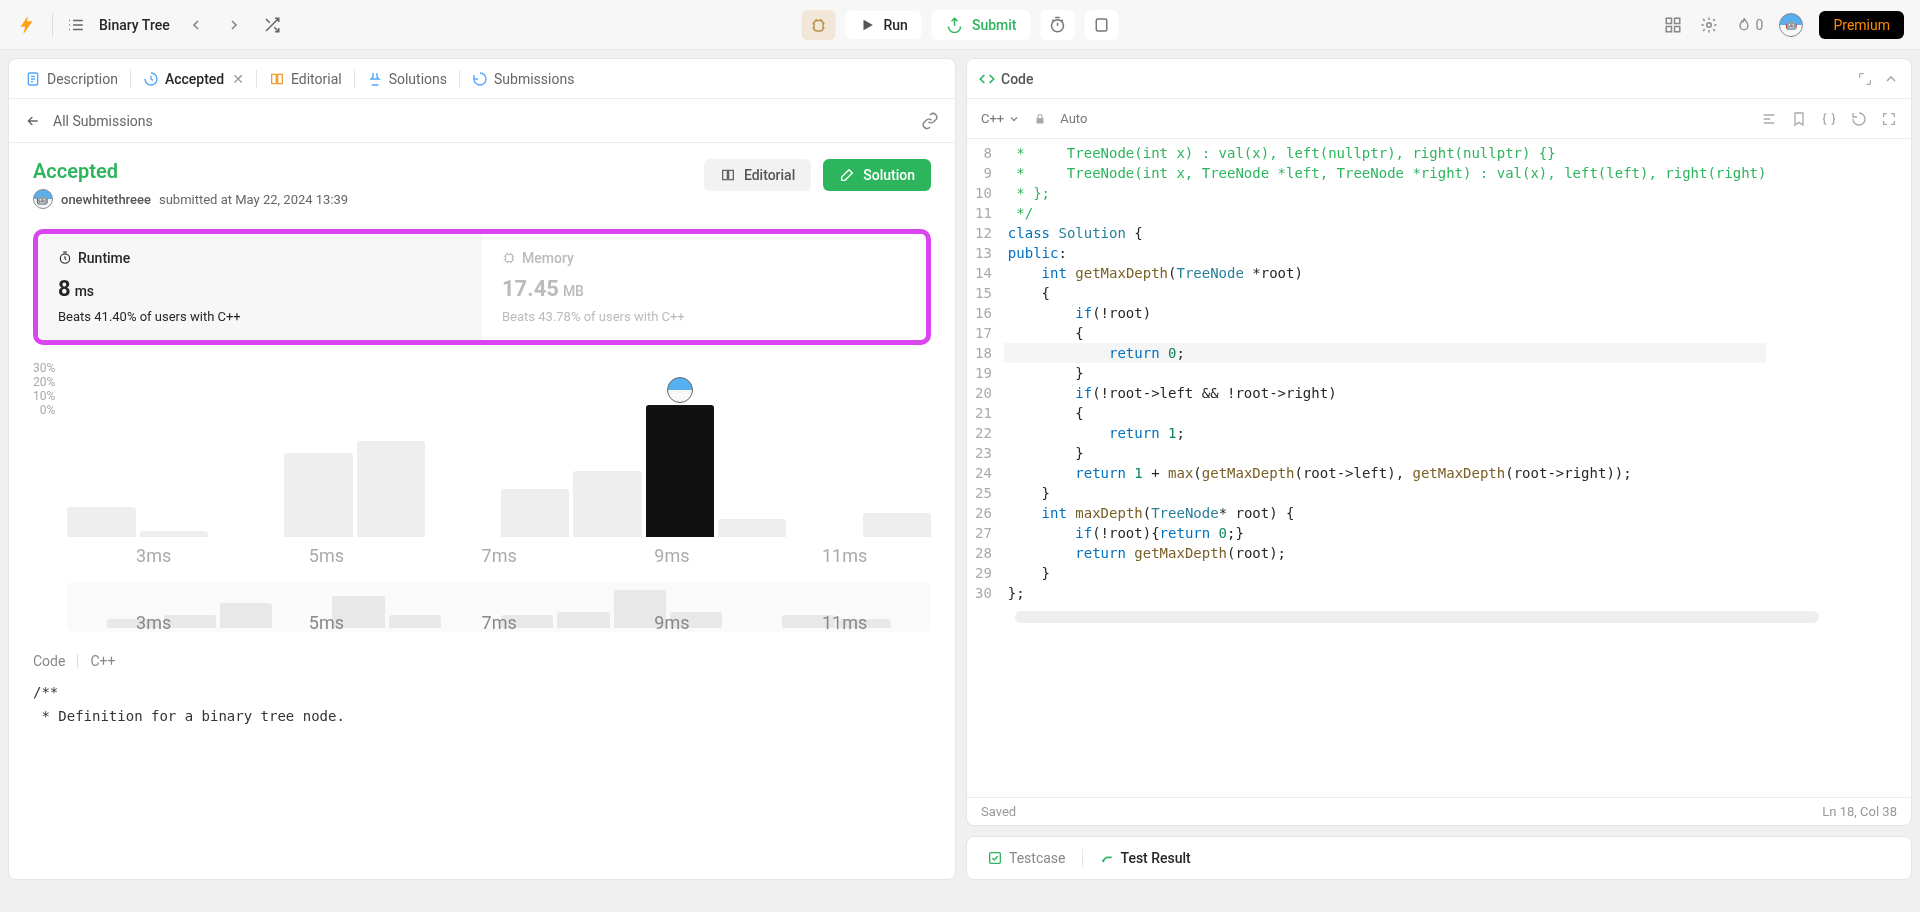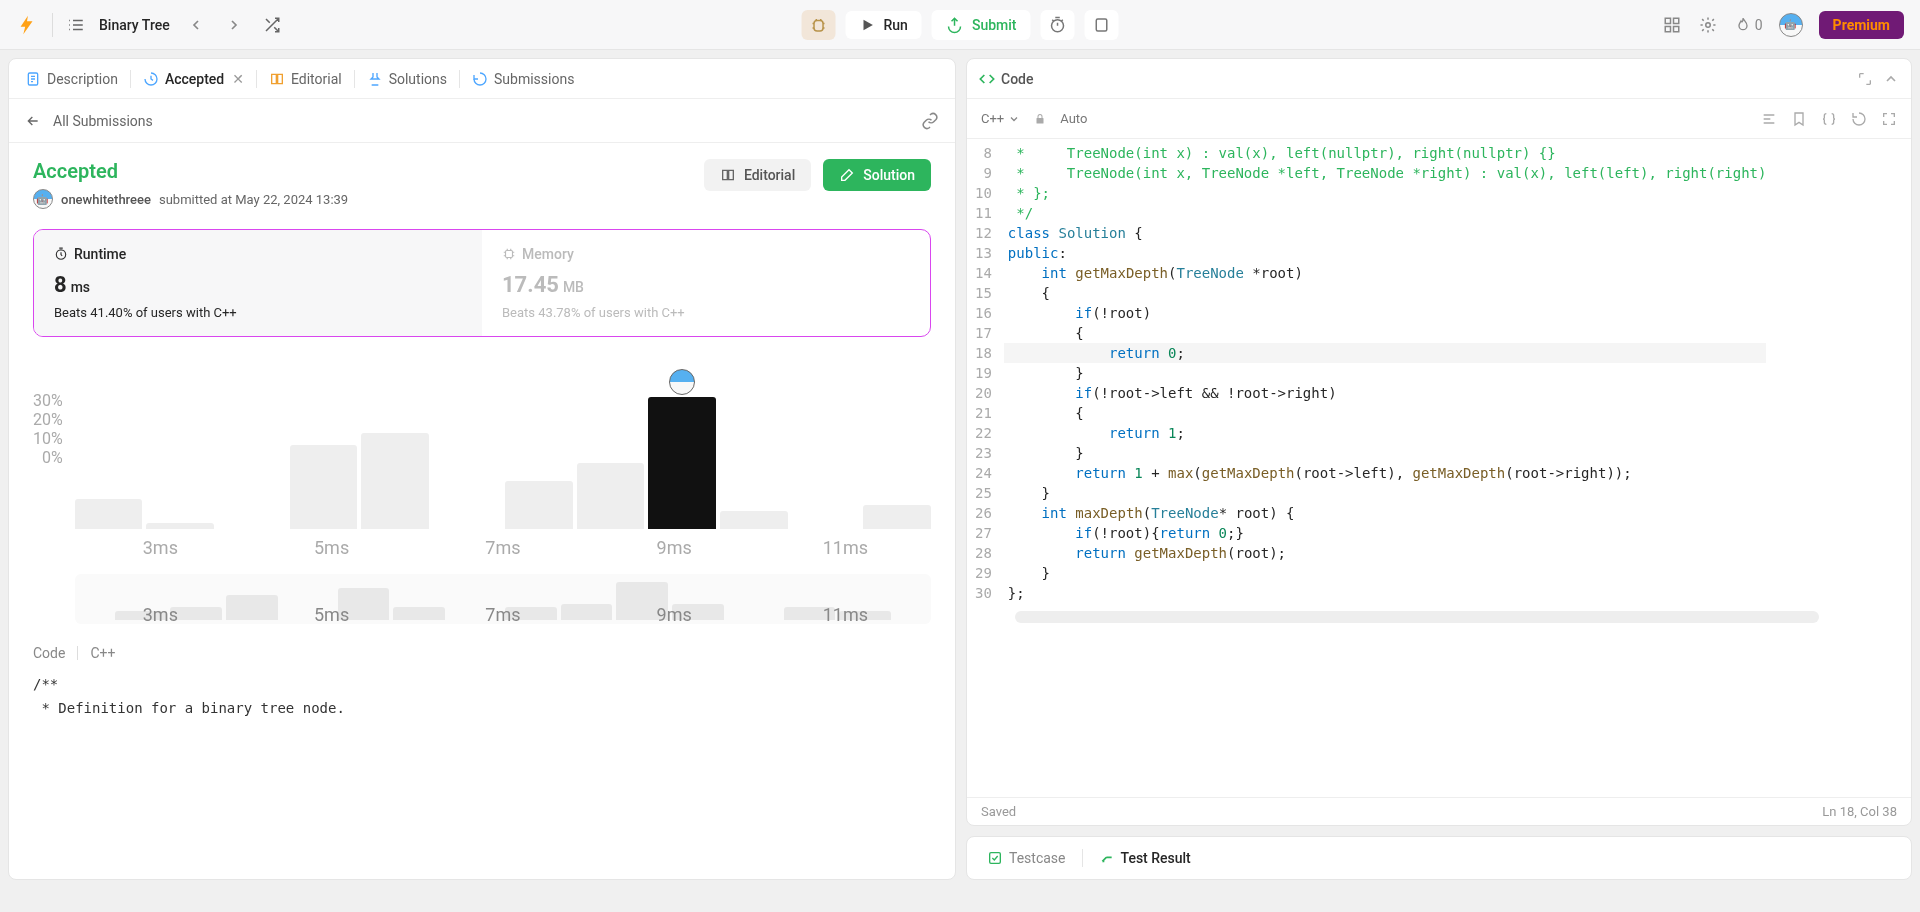--- a/index.html
+++ b/index.html
@@ -16,21 +16,21 @@
 .topbar-center { position: absolute; left: 50%; transform: translateX(-50%); display: flex; align-items: center; gap: 10px; }
 .center-btn { display: flex; align-items: center; gap: 8px; padding: 6px 14px; border-radius: 6px; background: #fff; cursor: pointer; font-weight: 500; }
 .center-btn.debug { background: #f2e6d9; padding: 6px 8px; }
 .center-btn.run { color: #262626; }
 .center-btn.submit { color: #2db55d; }
 .center-btn.icon-only { padding: 6px 8px; }
 .topbar-right { margin-left: auto; display: flex; align-items: center; gap: 16px; }
 .right-icon { width: 20px; height: 20px; color: #888; cursor: pointer; display: flex; align-items: center; }
 .streak { display: flex; align-items: center; gap: 4px; color: #888; }
 .avatar { width: 24px; height: 24px; border-radius: 50%; background: linear-gradient(180deg, #56b0f0 0%, #56b0f0 50%, #f8f8f8 50%); border: 1px solid #888; position: relative; display: flex; align-items: center; justify-content: center; font-size: 10px; }
-.premium-btn { background: #701a75; color: #ff8c00; padding: 6px 14px; border-radius: 6px; font-weight: 700; cursor: pointer; }
+.premium-btn { background: #000000; color: #ff8c00; padding: 6px 14px; border-radius: 6px; font-weight: 400; cursor: pointer; }
 
 
 .main { flex: 1; display: flex; gap: 10px; padding: 8px; min-height: 0; }
 .pane { background: #fff; border-radius: 8px; border: 1px solid #e5e5e5; display: flex; flex-direction: column; min-height: 0; }
 .pane-left { flex: 1; min-width: 0; }
 .pane-right { flex: 1; min-width: 0; display: flex; flex-direction: column; gap: 10px; }
 
 
 .tabs { display: flex; align-items: center; height: 40px; padding: 0 4px; border-bottom: 1px solid #eee; }
 .tab { display: flex; align-items: center; gap: 6px; padding: 0 12px; height: 100%; cursor: pointer; color: #666; position: relative; }
@@ -49,33 +49,33 @@
 .status-row { display: flex; align-items: flex-start; justify-content: space-between; margin-bottom: 20px; }
 .status-title { color: #2db55d; font-size: 20px; font-weight: 600; margin-bottom: 6px; }
 .submit-info { display: flex; align-items: center; gap: 8px; color: #666; font-size: 13px; }
 .submit-info .userlink { color: #555; font-weight: 500; }
 .action-btns { display: flex; gap: 12px; }
 .btn { display: flex; align-items: center; gap: 8px; padding: 8px 16px; border-radius: 6px; cursor: pointer; font-weight: 500; }
 .btn.light { background: #f2f2f2; color: #555; }
 .btn.green { background: #2db55d; color: #fff; }
 
 
-.metrics { display: flex; gap: 0; border: 1px solid #d946ef; border-radius: 10px; overflow: hidden; margin-bottom: 12px; }
+.metrics { display: flex; gap: 0; border: 5px solid #d946ef; border-radius: 10px; overflow: hidden; margin-bottom: 12px; }
 .metric { flex: 1; padding: 16px 20px; }
 .metric.active { background: #f7f7f8; }
 .metric.inactive { color: #bbb; }
 .metric-head { display: flex; align-items: center; gap: 6px; font-weight: 500; margin-bottom: 10px; }
 .metric-value { font-size: 22px; font-weight: 700; display: flex; align-items: baseline; gap: 4px; margin-bottom: 8px; }
 .metric-value .unit { font-size: 14px; font-weight: 500; }
 .metric-beats { font-size: 13px; }
 .metric-beats b { font-weight: 400; }
 
 
 .chart-wrap { display: flex; gap: 8px; }
-.yaxis { display: flex; flex-direction: column; justify-content: center; align-items: flex-end; height: 180px; padding: 4px 4px 24px 0; color: #aaa; font-size: 16px; }
+.yaxis { display: flex; flex-direction: column; justify-content: flex-start; align-items: flex-end; height: 180px; padding: 4px 4px 24px 0; color: #aaa; font-size: 12px; }
 .chart-body { flex: 1; }
 .bars { display: flex; align-items: flex-end; height: 180px; gap: 4px; position: relative; }
 .bar { flex: 1; background: #eee; border-radius: 3px 3px 0 0; position: relative; }
 .bar.highlight { background: #111; }
 .bar .marker { position: absolute; top: -28px; left: 50%; transform: translateX(-50%); width: 26px; height: 26px; border-radius: 50%; background: linear-gradient(180deg,#56b0f0 0%,#56b0f0 50%,#f8f8f8 50%); border: 1px solid #666; }
 .xaxis { display: flex; margin-top: 8px; color: #aaa; font-size: 18px; align-items: flex-end; }
 .xaxis span { flex: 2; text-align: center; }
 .mini-bars { display: flex; align-items: flex-end; height: 50px; gap: 4px; margin-top: 16px; padding: 0 40px 0 40px; background: #fafafa; border-radius: 6px; padding-top: 8px; padding-bottom: 4px; }
 .mini-bars .bar { background: #e8e8e8; }
 .xaxis.mini { margin-top: -20px; position: relative; z-index: 2; color: #888; }

